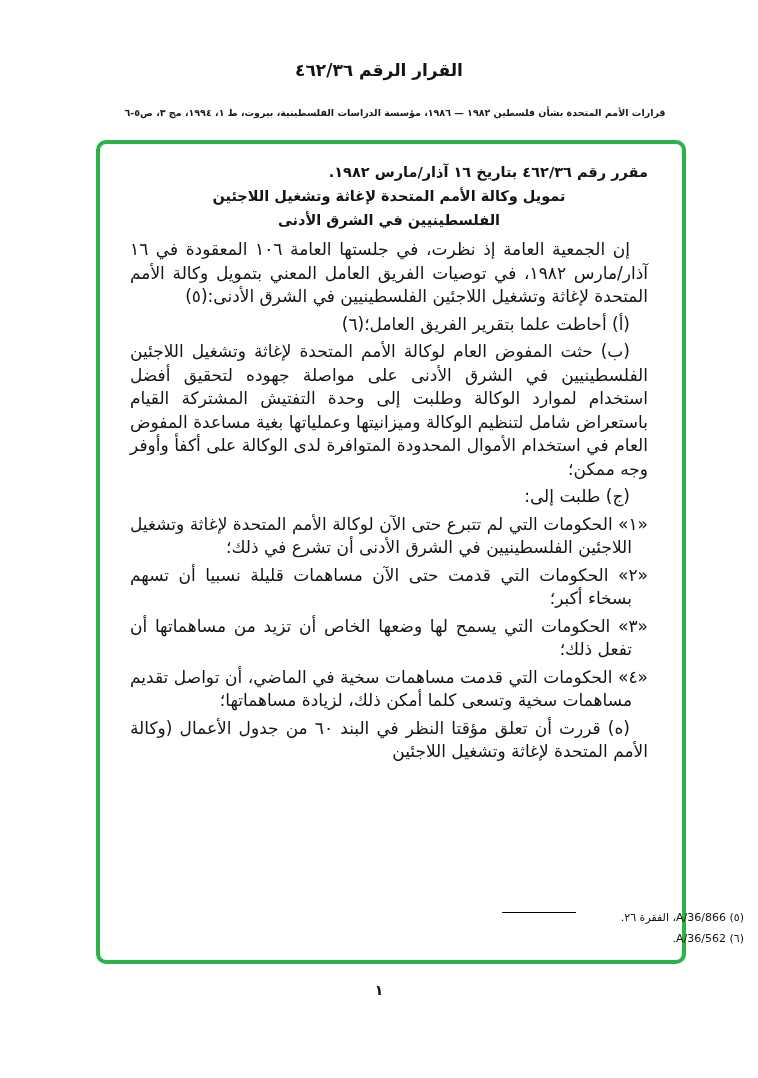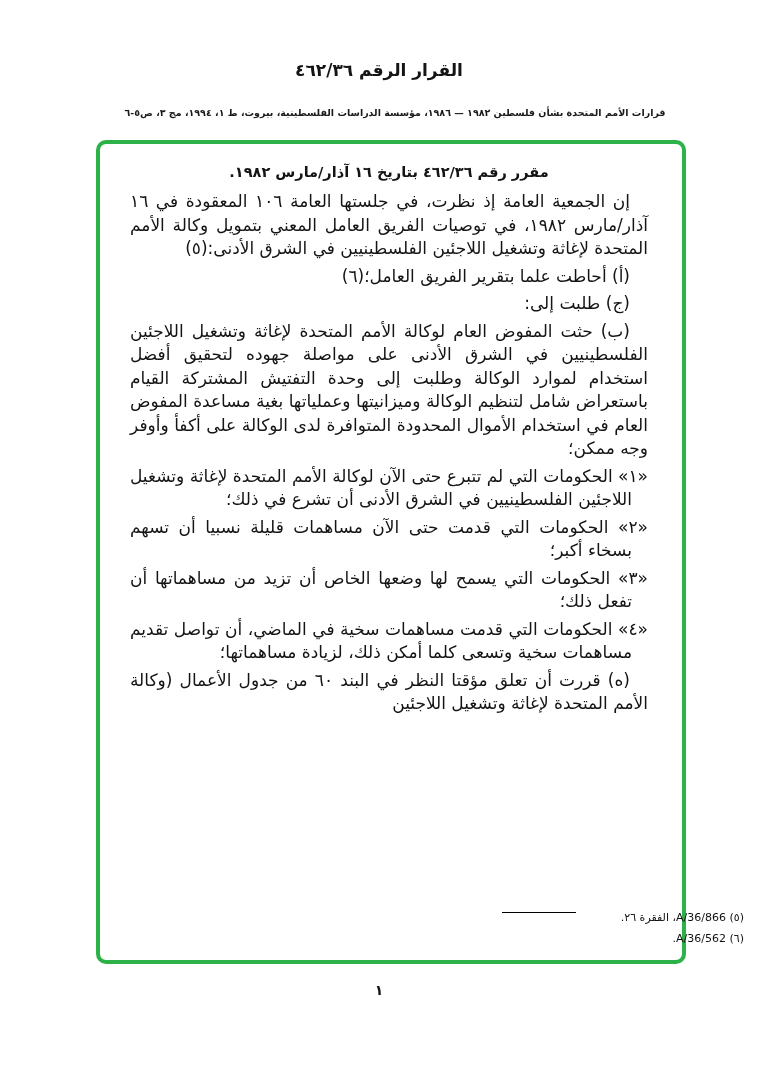--- a/index.html
+++ b/index.html
@@ -42,21 +42,20 @@
     border-radius: 10px;
     background: transparent;
   }
   .box-content {
     width: 100%; height: 100%;
     padding: 16px 34px 8px 30px;
     direction: rtl;
     overflow: hidden;
   }
   .decision-line {
-    text-align: center;
     font-weight: bold;
     font-size: 14.5px;
     line-height: 24px;
     margin-bottom: 0;
   }
   .res-title {
     text-align: center;
     font-weight: bold;
     font-size: 14.5px;
     line-height: 24px;
@@ -103,27 +102,29 @@
 
   <div class="doc-title">القرار الرقم ٤٦٢/٣٦</div>
 
   <div class="citation">قرارات الأمم المتحدة بشأن فلسطين ١٩٨٢ — ١٩٨٦، مؤسسة الدراسات الفلسطينية، بيروت، ط ١، ١٩٩٤، مج ٣، ص٥-٦</div>
 
   <div class="green-box" style="border-color: rgb(45, 178, 74);">
     <div class="box-content">
 
       <p class="decision-line">مقرر رقم ٤٦٢/٣٦ بتاريخ ١٦ آذار/مارس ١٩٨٢.</p>
 
+      <p class="res-title">تمويل وكالة الأمم المتحدة لإغاثة وتشغيل اللاجئين</p>
 
+      <p class="res-title">الفلسطينيين في الشرق الأدنى</p>
 
       <div class="body-text">
         <p class="p-indent">إن الجمعية العامة إذ نظرت، في جلستها العامة ١٠٦ المعقودة في ١٦ آذار/مارس ١٩٨٢، في توصيات الفريق العامل المعني بتمويل وكالة الأمم المتحدة لإغاثة وتشغيل اللاجئين الفلسطينيين في الشرق الأدنى:(٥)</p>
         <p class="p-letter">(أ) أحاطت علما بتقرير الفريق العامل؛(٦)</p>
+        <p class="p-letter">(ب) حثت المفوض العام لوكالة الأمم المتحدة لإغاثة وتشغيل اللاجئين الفلسطينيين في الشرق الأدنى على مواصلة جهوده لتحقيق أفضل استخدام لموارد الوكالة وطلبت إلى وحدة التفتيش المشتركة القيام باستعراض شامل لتنظيم الوكالة وميزانيتها وعملياتها بغية مساعدة المفوض العام في استخدام الأموال المحدودة المتوافرة لدى الوكالة على أكفأ وأوفر وجه ممكن؛</p>
         <p class="p-letter">(ج) طلبت إلى:</p>
-        <p class="p-letter">(ب) حثت المفوض العام لوكالة الأمم المتحدة لإغاثة وتشغيل اللاجئين الفلسطينيين في الشرق الأدنى على مواصلة جهوده لتحقيق أفضل استخدام لموارد الوكالة وطلبت إلى وحدة التفتيش المشتركة القيام باستعراض شامل لتنظيم الوكالة وميزانيتها وعملياتها بغية مساعدة المفوض العام في استخدام الأموال المحدودة المتوافرة لدى الوكالة على أكفأ وأوفر وجه ممكن؛</p>
         <p class="p-item">«١» الحكومات التي لم تتبرع حتى الآن لوكالة الأمم المتحدة لإغاثة وتشغيل اللاجئين الفلسطينيين في الشرق الأدنى أن تشرع في ذلك؛</p>
         <p class="p-item">«٢» الحكومات التي قدمت حتى الآن مساهمات قليلة نسبيا أن تسهم بسخاء أكبر؛</p>
         <p class="p-item">«٣» الحكومات التي يسمح لها وضعها الخاص أن تزيد من مساهماتها أن تفعل ذلك؛</p>
         <p class="p-item">«٤» الحكومات التي قدمت مساهمات سخية في الماضي، أن تواصل تقديم مساهمات سخية وتسعى كلما أمكن ذلك، لزيادة مساهماتها؛</p>
         <p class="p-letter">(ه) قررت أن تعلق مؤقتا النظر في البند ٦٠ من جدول الأعمال (وكالة الأمم المتحدة لإغاثة وتشغيل اللاجئين</p>
       </div>
 
     </div>
   </div>
 

